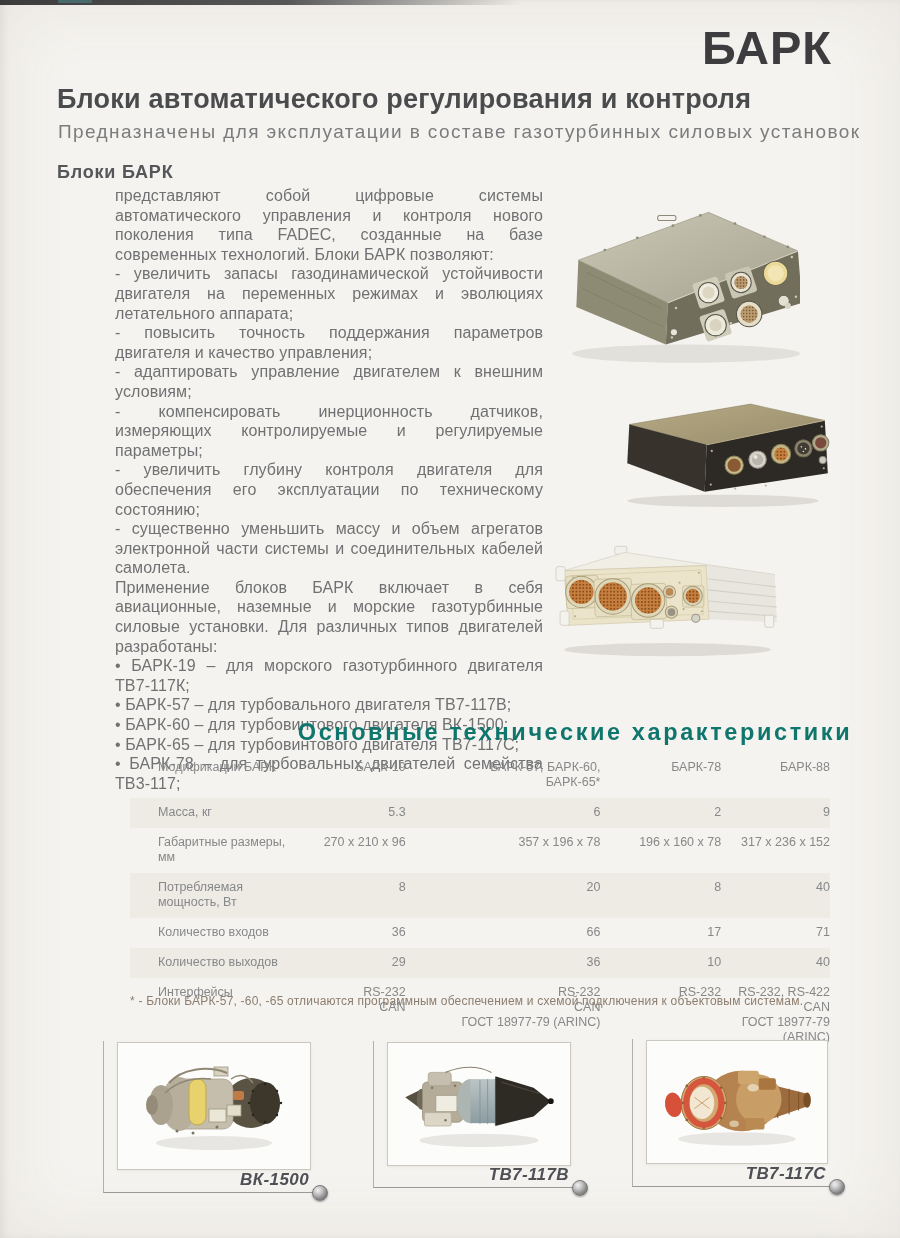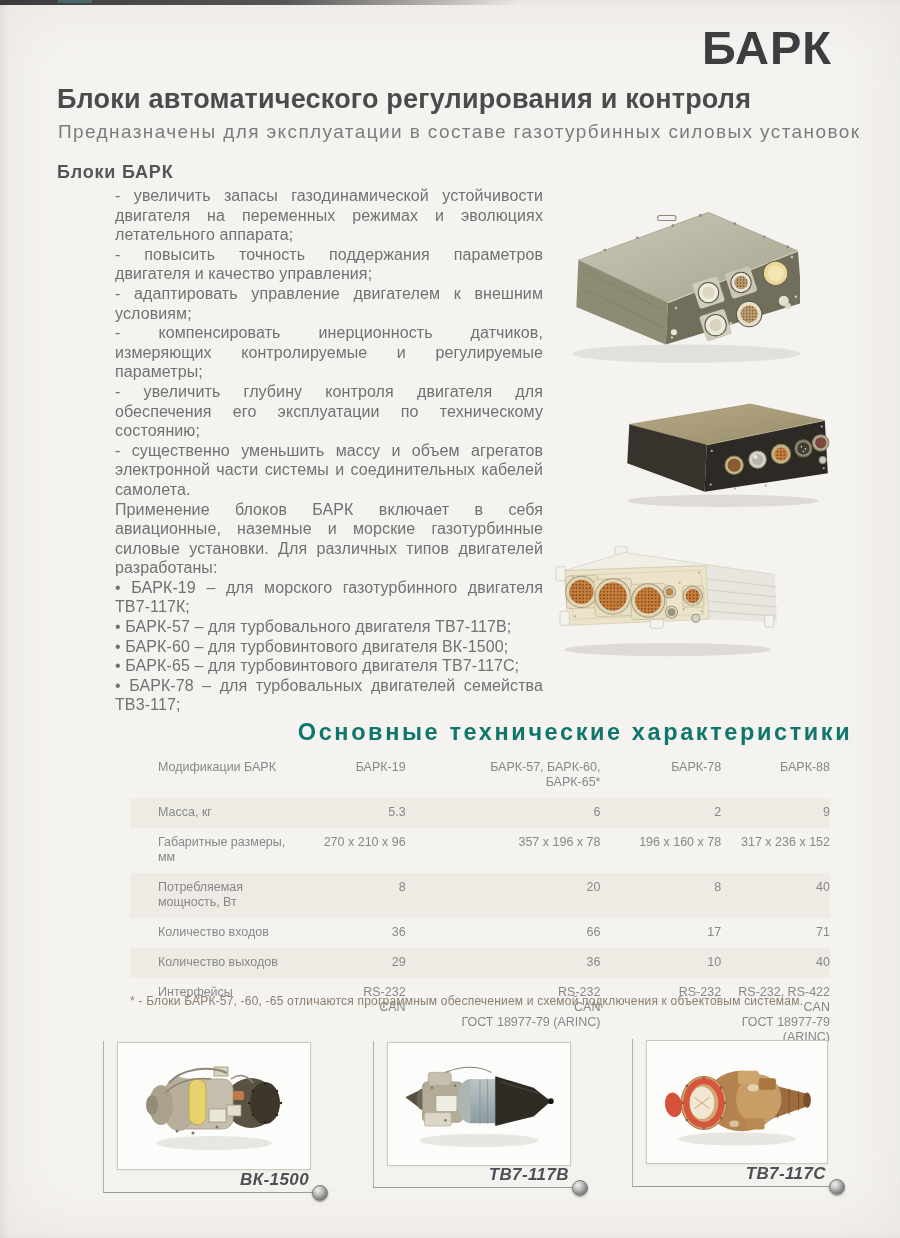--- a/index.html
+++ b/index.html
@@ -73,20 +73,21 @@
 <div class="scan-strip"></div>
 <div class="scan-speck"></div>
 
 <div class="brand">БАРК</div>
 <h1 class="doc-title">Блоки автоматического регулирования и контроля</h1>
 <div class="doc-subtitle">Предназначены для эксплуатации в составе газотурбинных силовых установок</div>
 
 <div class="intro">
   <div class="intro-heading">Блоки БАРК</div>
   <div class="intro-body">
+    <p>представляют собой цифровые системы автоматического управления и контроля нового поколения типа FADEC, созданные на базе современных технологий. Блоки БАРК позволяют:</p>
     <p>- увеличить запасы газодинамической устойчивости двигателя на переменных режимах и эволюциях летательного аппарата;</p>
     <p>- повысить точность поддержания параметров двигателя и качество управления;</p>
     <p>- адаптировать управление двигателем к внешним условиям;</p>
     <p>- компенсировать инерционность датчиков, измеряющих контролируемые и регулируемые параметры;</p>
     <p>- увеличить глубину контроля двигателя для обеспечения его эксплуатации по техническому состоянию;</p>
     <p>- существенно уменьшить массу и объем агрегатов электронной части системы и соединительных кабелей самолета.</p>
     <p>Применение блоков БАРК включает в себя авиационные, наземные и морские газотурбинные силовые установки. Для различных типов двигателей разработаны:</p>
     <p>• БАРК-19 – для морского газотурбинного двигателя ТВ7-117К;</p>
     <p>• БАРК-57 – для турбовального двигателя ТВ7-117В;</p>
     <p>• БАРК-60 – для турбовинтового двигателя ВК-1500;</p>

